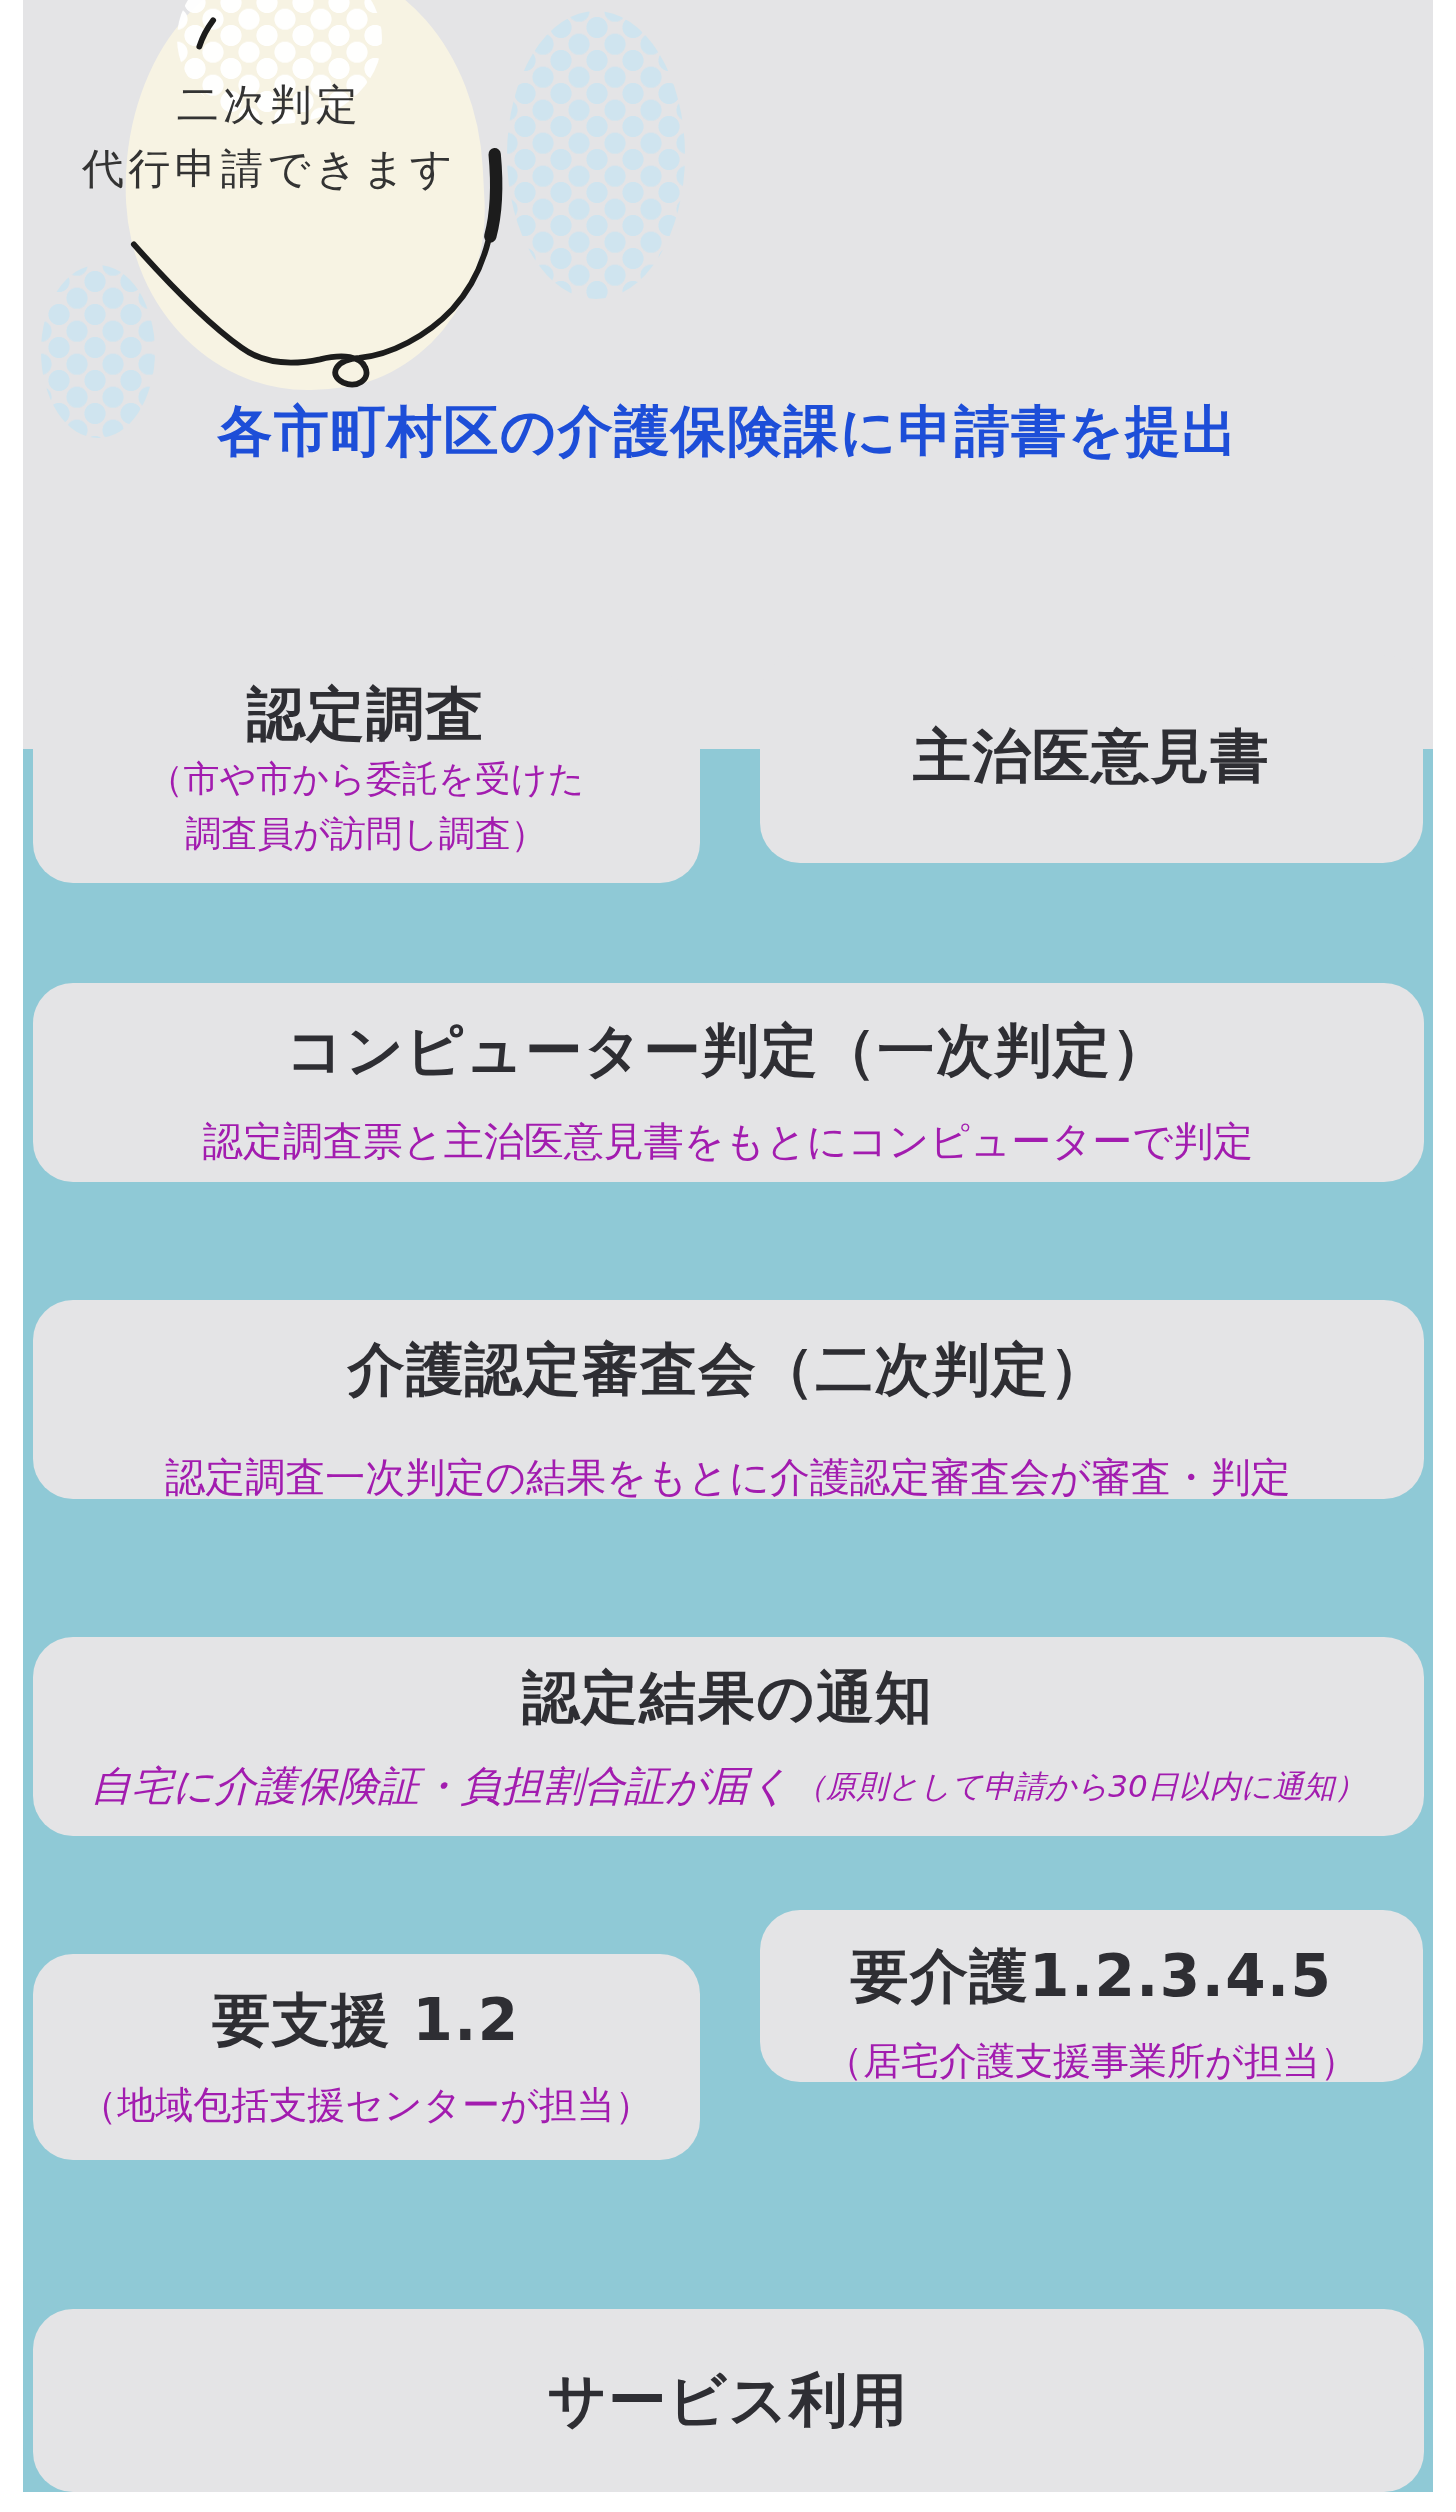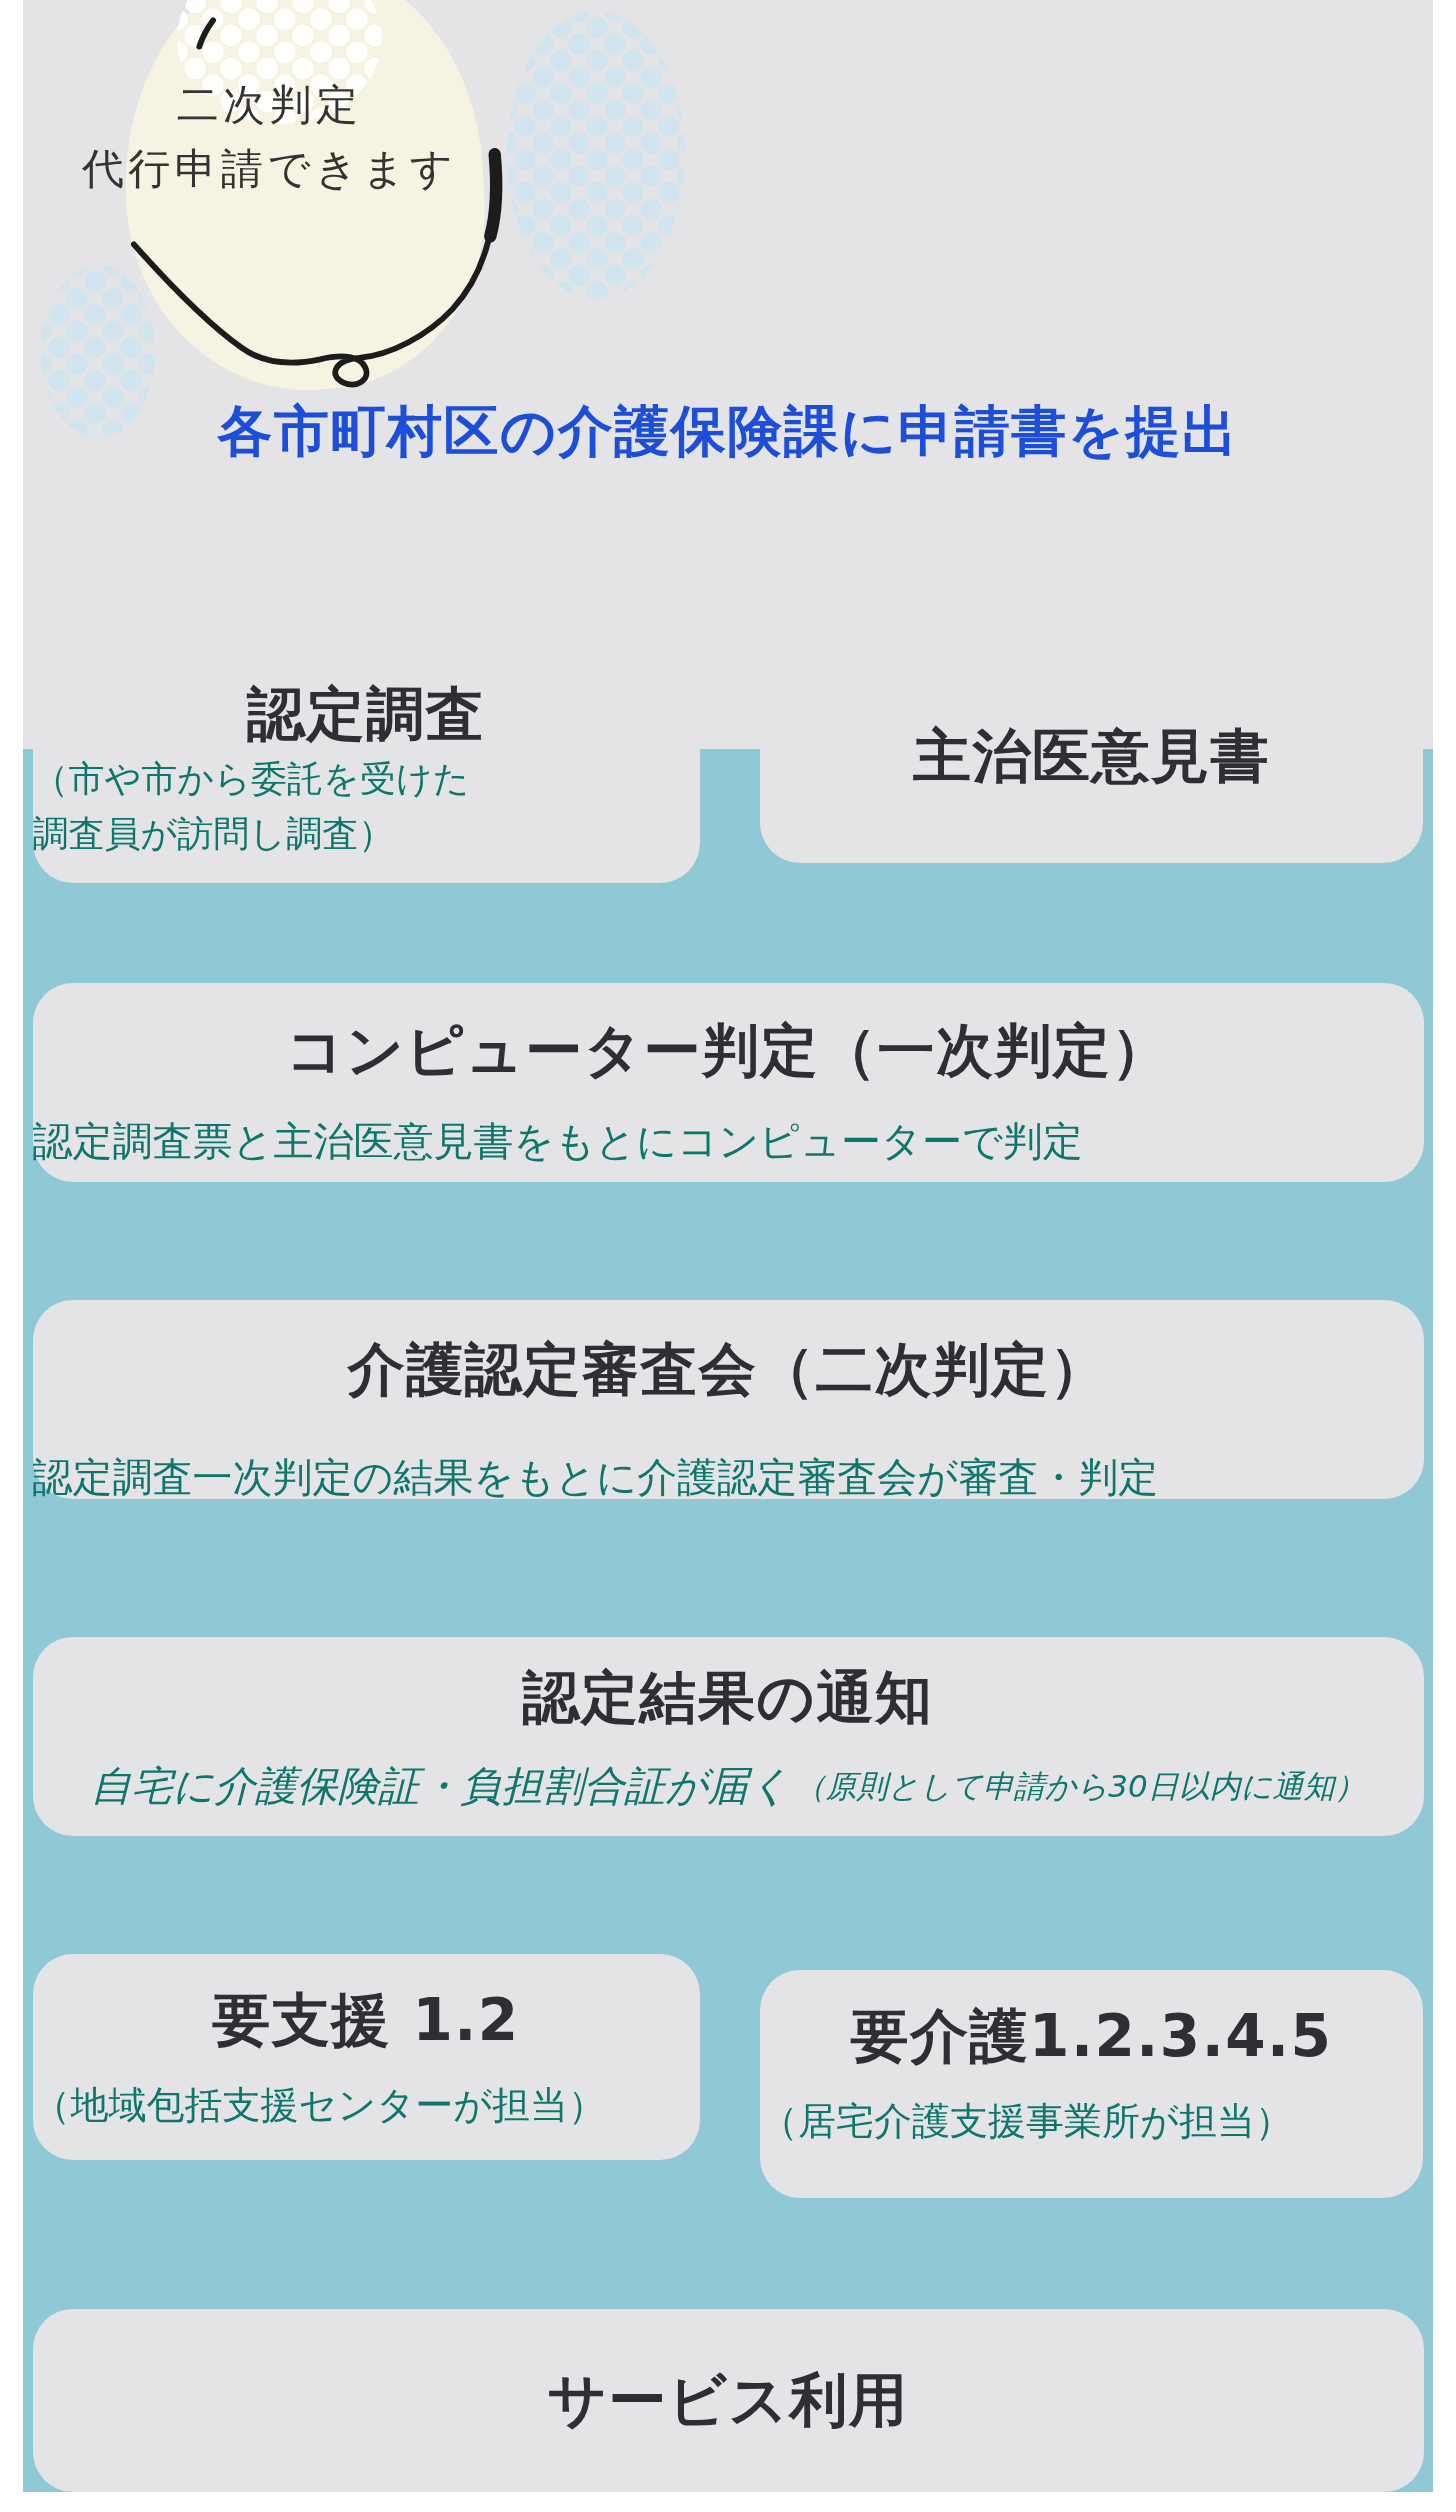--- a/index.html
+++ b/index.html
@@ -63,22 +63,22 @@
     border-radius:40px;
     z-index:3;
   }
   .box .t{
     position:absolute;left:0;right:0;text-align:center;
     font-weight:600;color:#2e2e33;
     font-size:58px;line-height:67px;
     letter-spacing:1.5px;
   }
   .box .s{
-    position:absolute;left:0;right:0;
-    font-weight:500;color:#0f766e;
+    position:absolute;left:0;right:0;text-align:center;
+    font-weight:500;color:#a21caf;
   }
   
   .box-survey{left:9.5px;top:675px;width:667px;height:208px;text-decoration:underline;}
   .box-survey .t{top:5.8px;}
   .box-survey .s1{top:76px;font-size:36px;line-height:55px;}
   .box-survey .s2{top:131px;font-size:36px;line-height:55px;}
   .box-doctor{left:737px;top:655px;width:663px;height:208px;}
   .box-doctor .t{top:68px;}
   
   .box-primary{left:9.5px;top:983px;width:1391px;height:199px;}
@@ -89,21 +89,21 @@
   .box-secondary .t{top:35px;font-size:57px;line-height:68px;}
   .box-secondary .s{top:150px;font-size:40px;line-height:54px;}
   
   .box-result{left:9.5px;top:1637px;width:1391px;height:199px;}
   .box-result .t{top:26px;font-size:57px;line-height:68px;}
   .box-result .s{top:122px;font-size:41px;line-height:54px;
     display:flex;align-items:center;justify-content:center;gap:4.4px;font-style:italic;}
   .box-result .s .small{font-size:31px;}
   
   .box-support{left:9.5px;top:1954px;width:667px;height:206px;}
-  .box-care{left:737px;top:1970px;width:663px;height:228px;}
+  .box-care{left:737px;top:1910px;width:663px;height:172px;}
   .box-support .t,.box-care .t{top:33px;}
   .box-support .s,.box-care .s{top:124px;font-size:38px;line-height:54px;}
   
   .box-service{left:9.5px;top:2309px;width:1391px;height:183px;}
   .box-service .t{top:58px;}
 </style>
 </head>
 <body>
 
 <div class="page">

